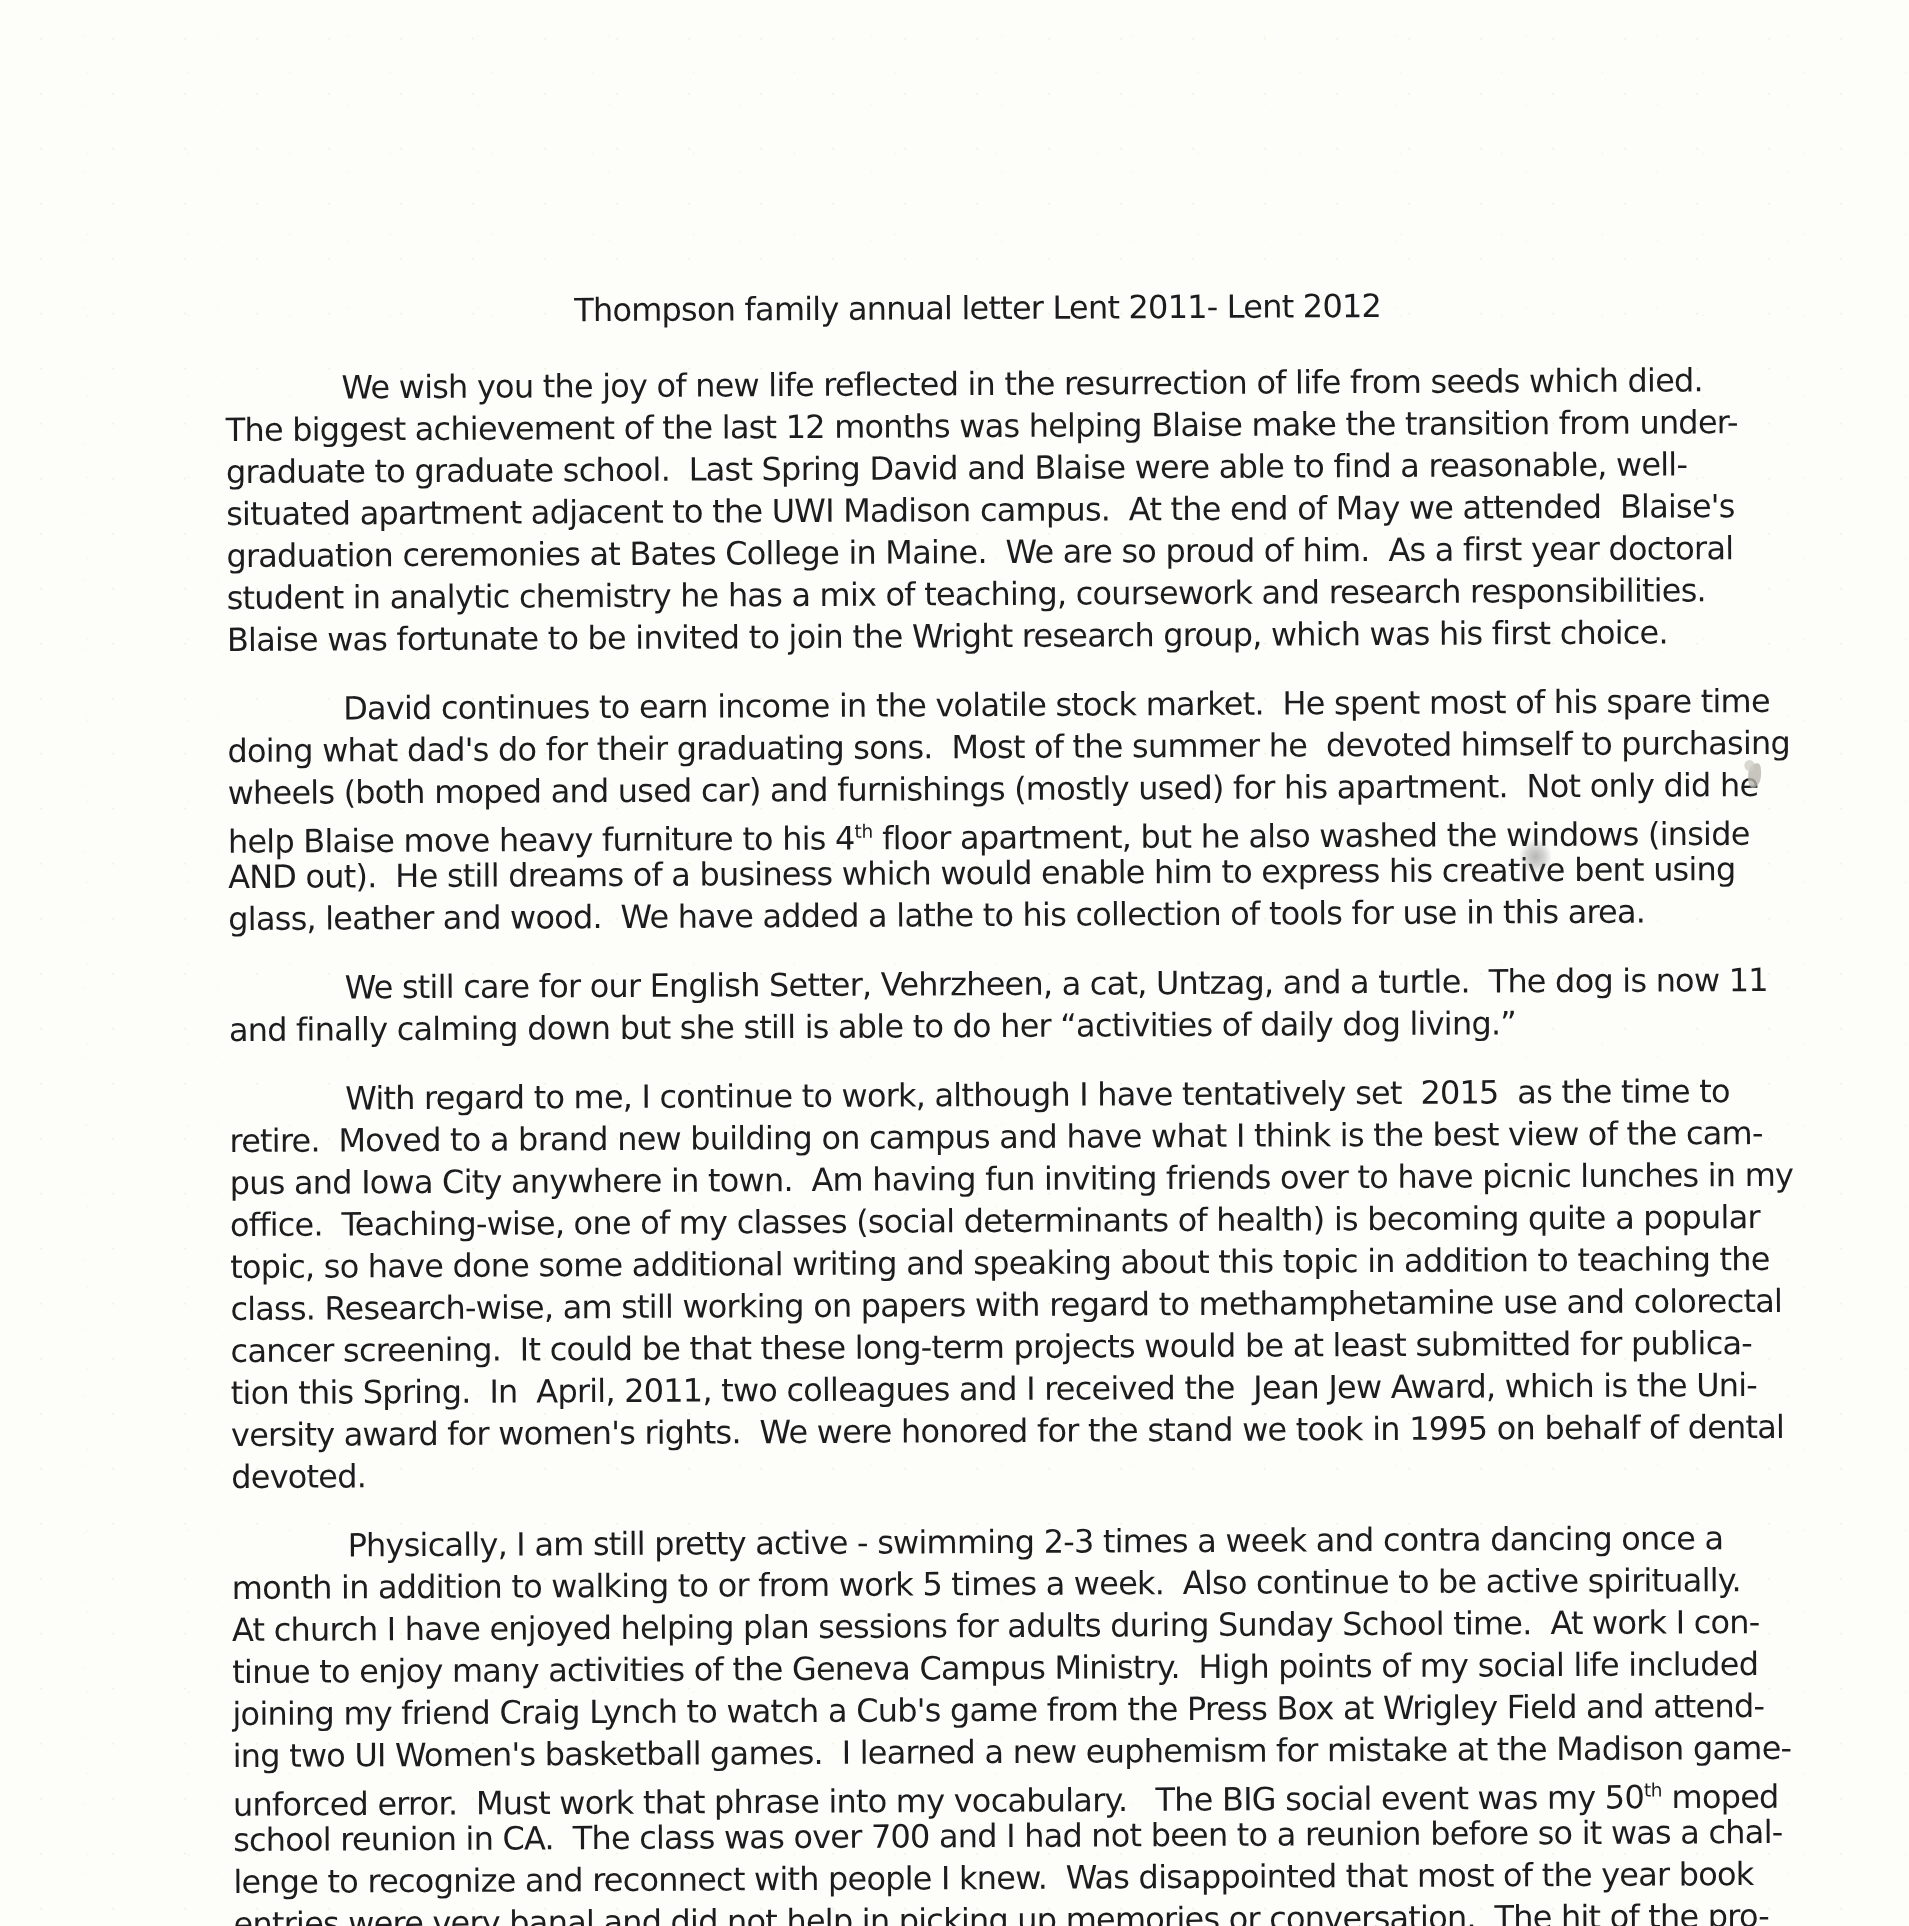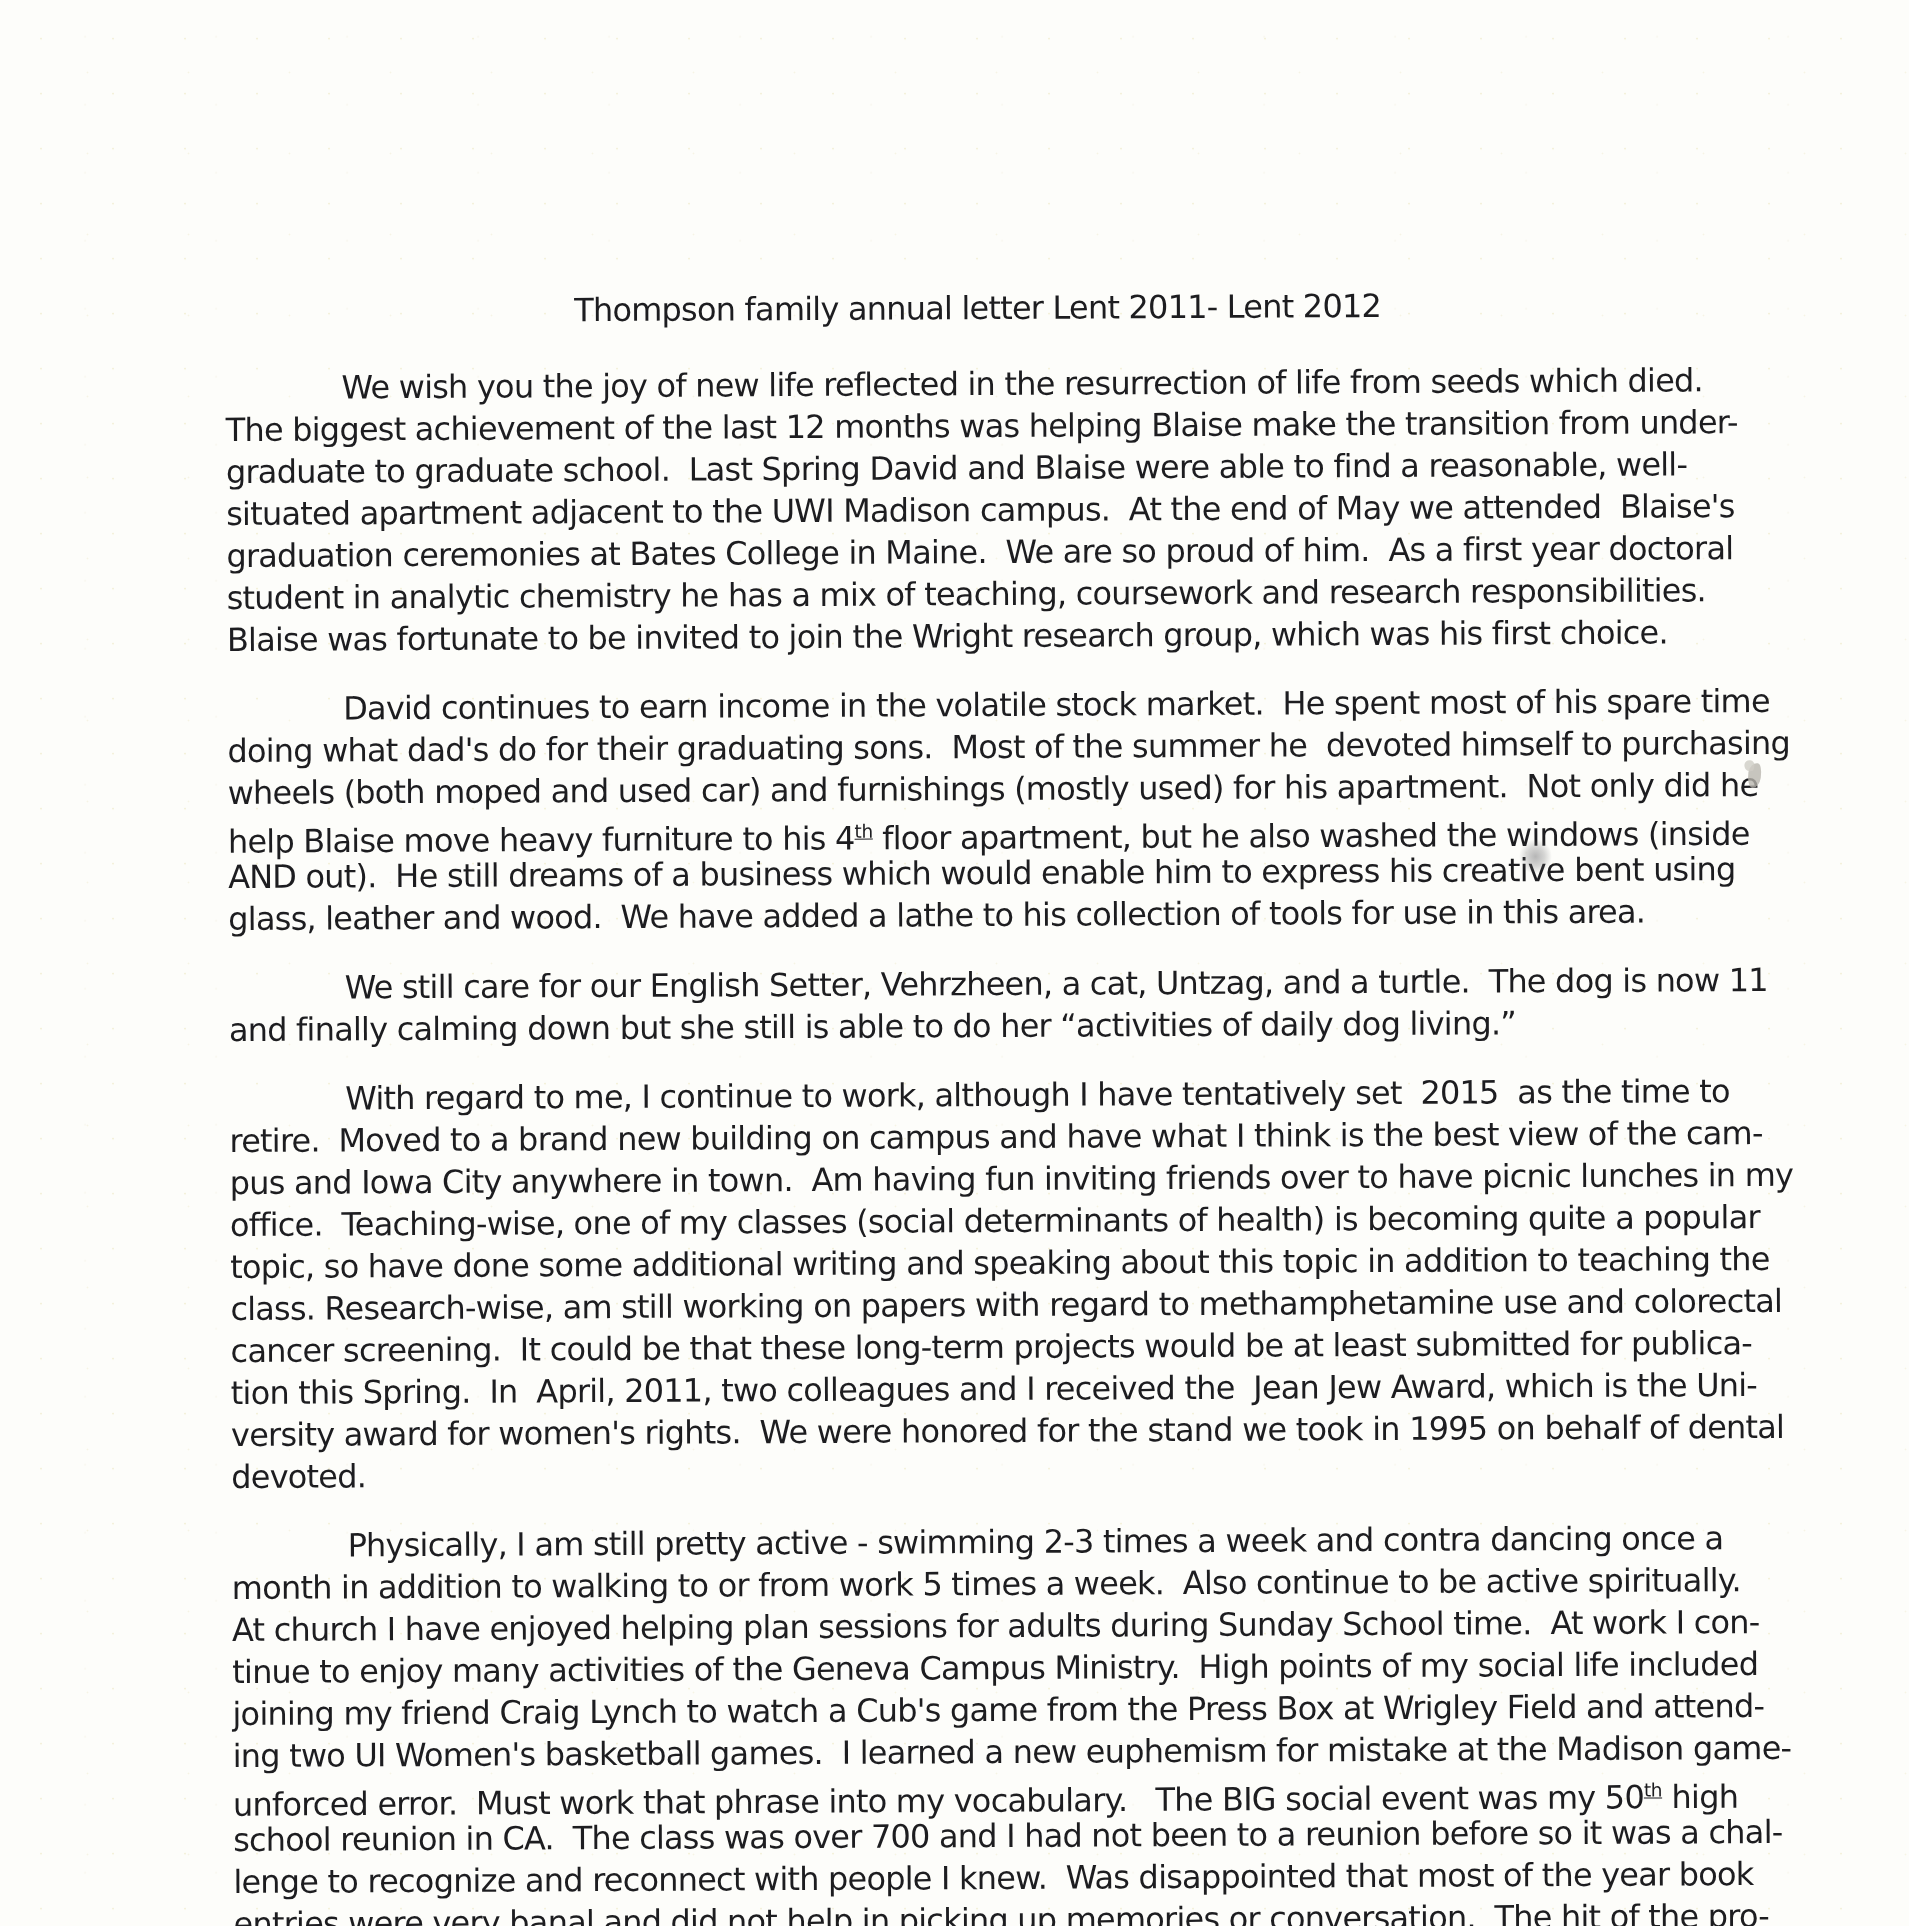--- a/index.html
+++ b/index.html
@@ -41,21 +41,20 @@
   .para .line {
     height: 42px;
     line-height: 42px;
     white-space: pre;
   }
   .para .line:first-child { padding-left: 116px; }
   .line span.sup {
     font-size: 58%;
     vertical-align: super;
     letter-spacing: -0.4px;
-    text-decoration: underline;
   }
   
   .smudge-margin {
     position: absolute;
     left: 1748px;
     top: 763px;
     width: 13px;
     height: 25.4px;
     background: #b9b6ae;
     border-radius: 62% 38% 55% 45% / 40% 55% 45% 60%;
@@ -125,21 +124,21 @@
         <div class="line"><span>versity award for women's rights.  We were honored for the stand we took in 1995 on behalf of dental</span></div>
         <div class="line"><span>devoted.</span></div>
       </div>
       <div class="para">
         <div class="line"><span>Physically, I am still pretty active - swimming 2-3 times a week and contra dancing once a</span></div>
         <div class="line"><span>month in addition to walking to or from work 5 times a week.  Also continue to be active spiritually.</span></div>
         <div class="line"><span>At church I have enjoyed helping plan sessions for adults during Sunday School time.  At work I con-</span></div>
         <div class="line"><span>tinue to enjoy many activities of the Geneva Campus Ministry.  High points of my social life included</span></div>
         <div class="line"><span>joining my friend Craig Lynch to watch a Cub's game from the Press Box at Wrigley Field and attend-</span></div>
         <div class="line"><span>ing two UI Women's basketball games.  I learned a new euphemism for mistake at the Madison game-</span></div>
-        <div class="line"><span>unforced error.  Must work that phrase into my vocabulary.   The BIG social event was my 50</span><span class="sup">th</span><span> high</span></div>
+        <div class="line"><span>unforced error.  Must work that phrase into my vocabulary.   The BIG social event was my 50</span><span class="sup">th</span><span> moped</span></div>
         <div class="line"><span>school reunion in CA.  The class was over 700 and I had not been to a reunion before so it was a chal-</span></div>
         <div class="line"><span>lenge to recognize and reconnect with people I knew.  Was disappointed that most of the year book</span></div>
         <div class="line"><span>entries were very banal and did not help in picking up memories or conversation.  The hit of the pro-</span></div>
         <div class="line"><span>- mentions Oakland High.</span></div>
       </div>
     </div>
 </div>
 
 <div class="smudge-margin"></div>
 <div class="smudge-bent"></div>

